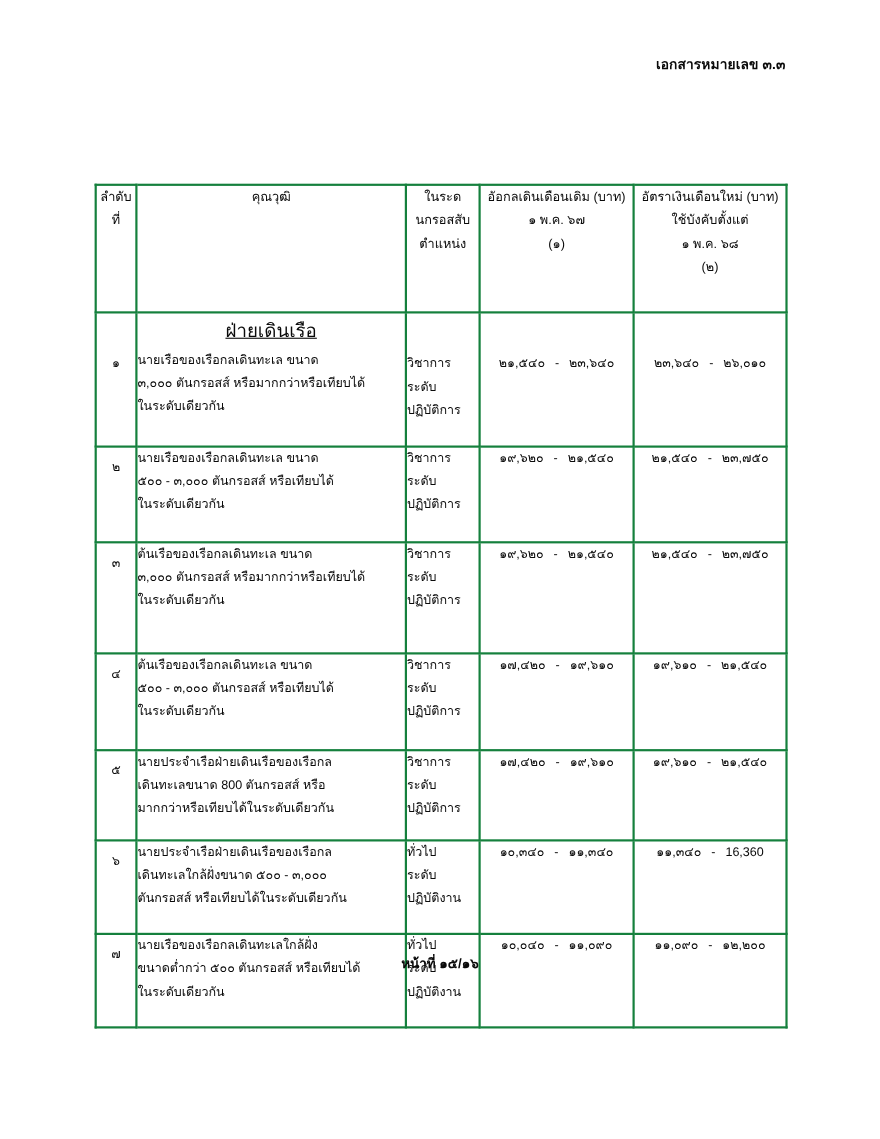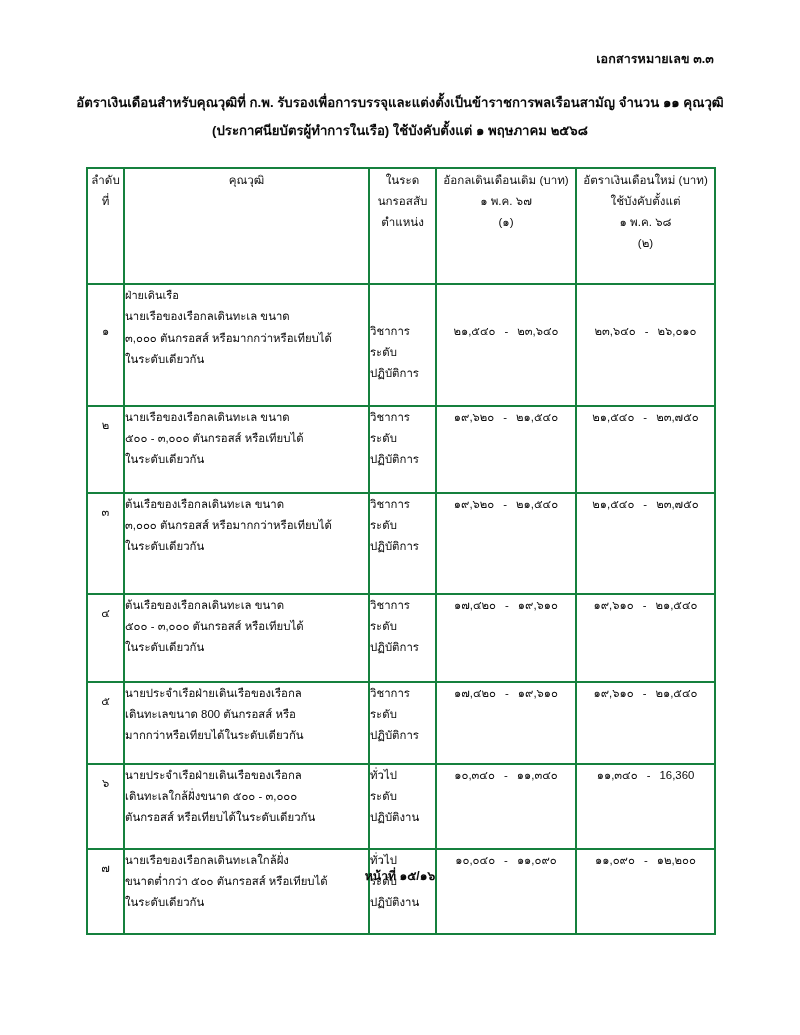--- a/index.html
+++ b/index.html
@@ -104,22 +104,24 @@
   td.type-cell {
     text-align: left;
     padding-top: 8px;
   }
   td.rate-cell {
     text-align: center;
     padding-top: 8px;
     white-space: nowrap;
   }
   .qual-sub {
+    text-align: center;
+    text-decoration: underline;
     margin-bottom: 1px;
-    font-size: 11px;
+    font-size: 17px;
     line-height: 1.86;
   }
   .qual-line {
     font-size: 11.4px;
     line-height: 1.86;
   }
   .type-line {
     font-size: 11.4px;
     line-height: 1.86;
   }
@@ -158,24 +160,20 @@
     font-weight: bold;
   }
 </style>
 </head>
 <body>
 
 <div class="page">
 
   <div class="doc-number">เอกสารหมายเลข ๓.๓</div>
 
-  <div class="title-block">
-    <div class="title-line-1">อัตราเงินเดือนสำหรับคุณวุฒิที่ ก.พ. รับรองเพื่อการบรรจุและแต่งตั้งเป็นข้าราชการพลเรือนสามัญ จำนวน  ๑๑ คุณวุฒิ</div>
-    <div class="title-line-2">(ประกาศนียบัตรผู้ทำการในเรือ) ใช้บังคับตั้งแต่ ๑ พฤษภาคม ๒๕๖๘</div>
-  </div>
 
   <div class="table-wrap">
     <table class="rates">
       <colgroup>
         <col class="c-no">
           <col class="c-qual">
           <col class="c-type">
           <col class="c-old">
           <col class="c-new">
       </colgroup>

